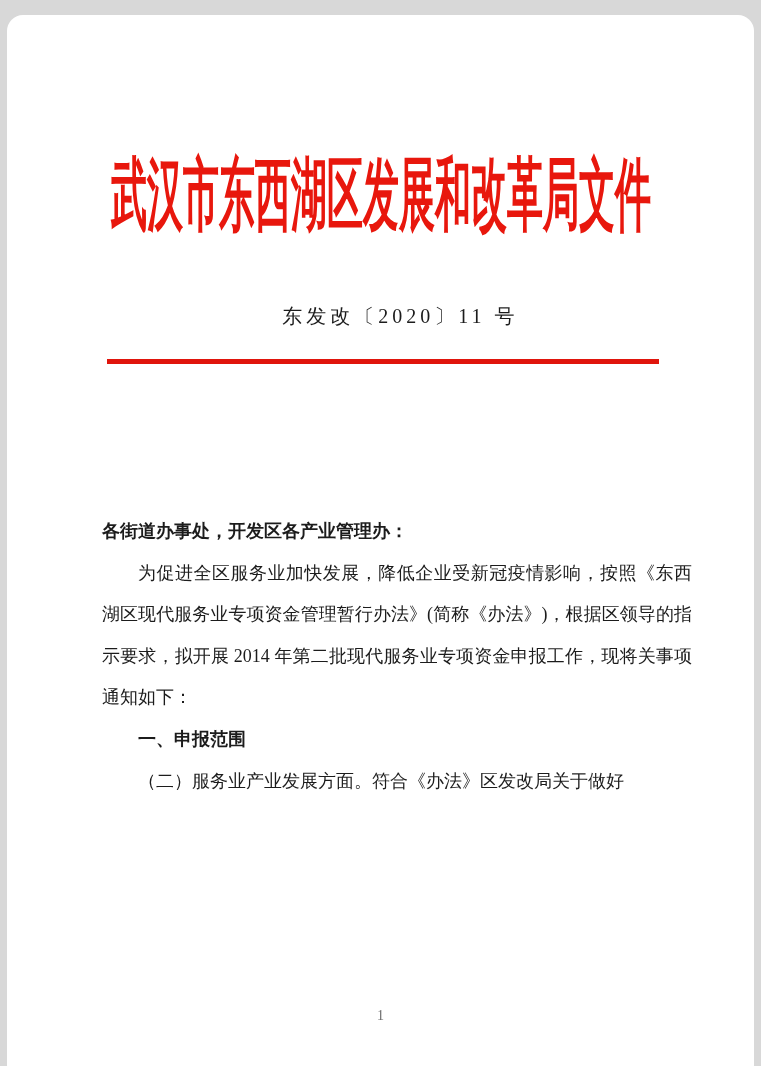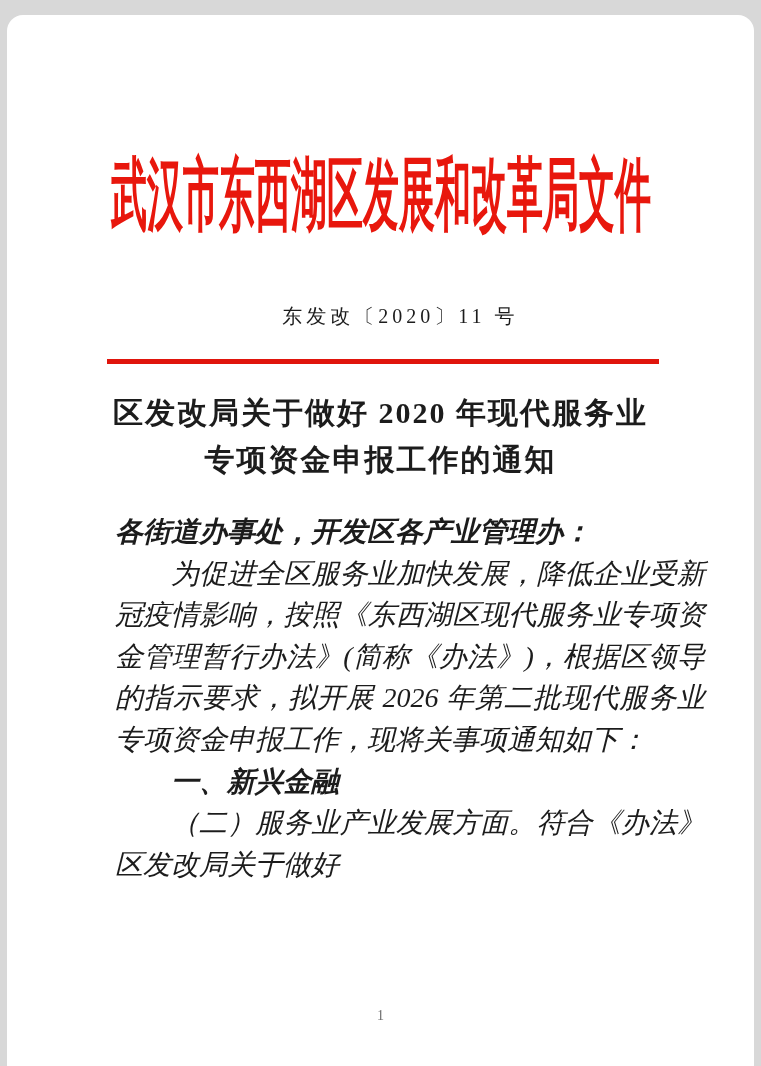--- a/index.html
+++ b/index.html
@@ -72,27 +72,26 @@
     text-align: center;
     font-size: 30px;
     line-height: 47px;
     font-weight: bold;
     letter-spacing: 2px;
   }
   
   .body-block {
     position: absolute;
     top: 496px;
-    left: 108px;
+    left: 95px;
     width: 590px;
-    font-size: 28px;
+    font-size: 18px;
     line-height: 41.6px;
     text-align: justify;
     text-justify: inter-character;
-    font-style: italic;
   }
   .salutation {
     font-weight: bold;
   }
   .para {
     text-indent: 2em;
   }
   .para.heading {
     font-weight: bold;
   }
@@ -113,29 +112,25 @@
 <div class="page">
 
   <div class="banner-wrap">
     <div class="banner-text">武汉市东西湖区发展和改革局文件</div>
   </div>
 
   <div class="doc-number">东发改〔2020〕11 号</div>
 
   <div class="red-rule"></div>
 
-  <div class="doc-title">
-    <div>区发改局关于做好 2020 年现代服务业</div>
-    <div>专项资金申报工作的通知</div>
-  </div>
 
   <div class="body-block">
     <div class="salutation">各街道办事处，开发区各产业管理办：</div>
     <div>
-        <p class="para">为促进全区服务业加快发展，降低企业受新冠疫情影响，按照《东西湖区现代服务业专项资金管理暂行办法》(简称《办法》)，根据区领导的指示要求，拟开展 2026 年第二批现代服务业专项资金申报工作，现将关事项通知如下：</p>
-        <p class="para heading">一、新兴金融</p>
+        <p class="para">为促进全区服务业加快发展，降低企业受新冠疫情影响，按照《东西湖区现代服务业专项资金管理暂行办法》(简称《办法》)，根据区领导的指示要求，拟开展 2014 年第二批现代服务业专项资金申报工作，现将关事项通知如下：</p>
+        <p class="para heading">一、申报范围</p>
         <p class="para">（二）服务业产业发展方面。符合《办法》区发改局关于做好</p>
       </div>
   </div>
 
   <div class="page-footer">1</div>
 
 </div>
 
 </body></html>

